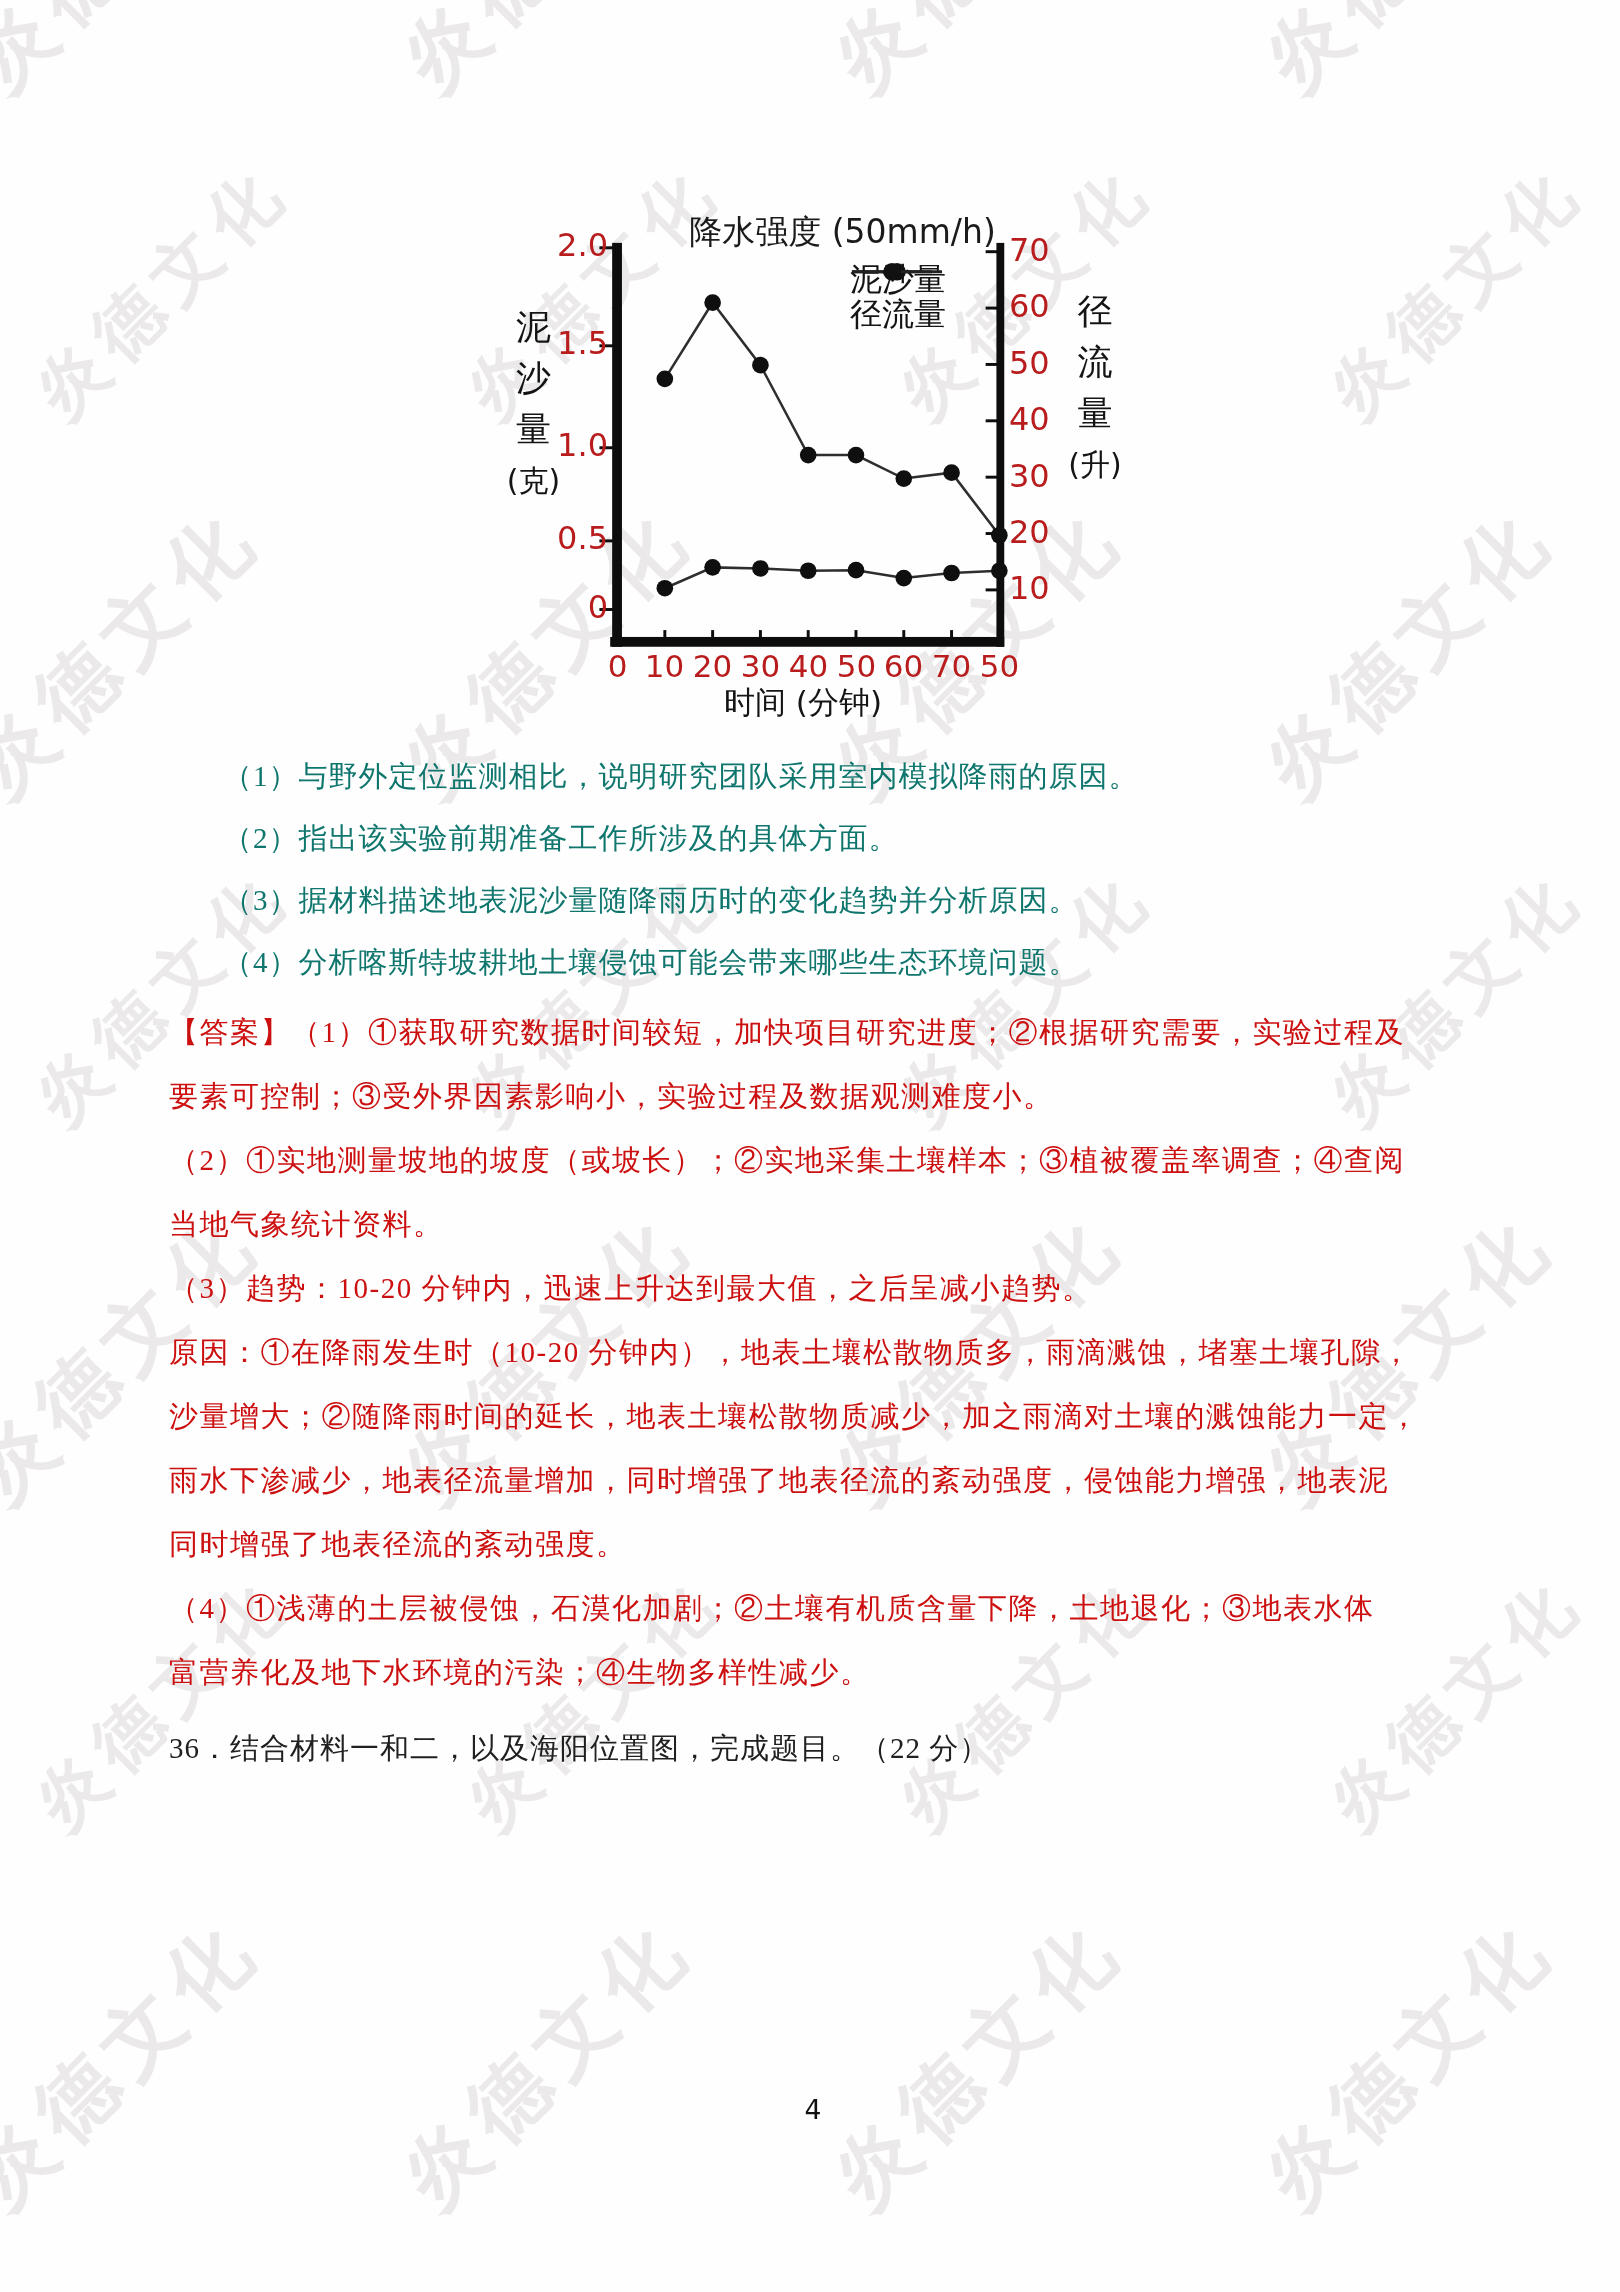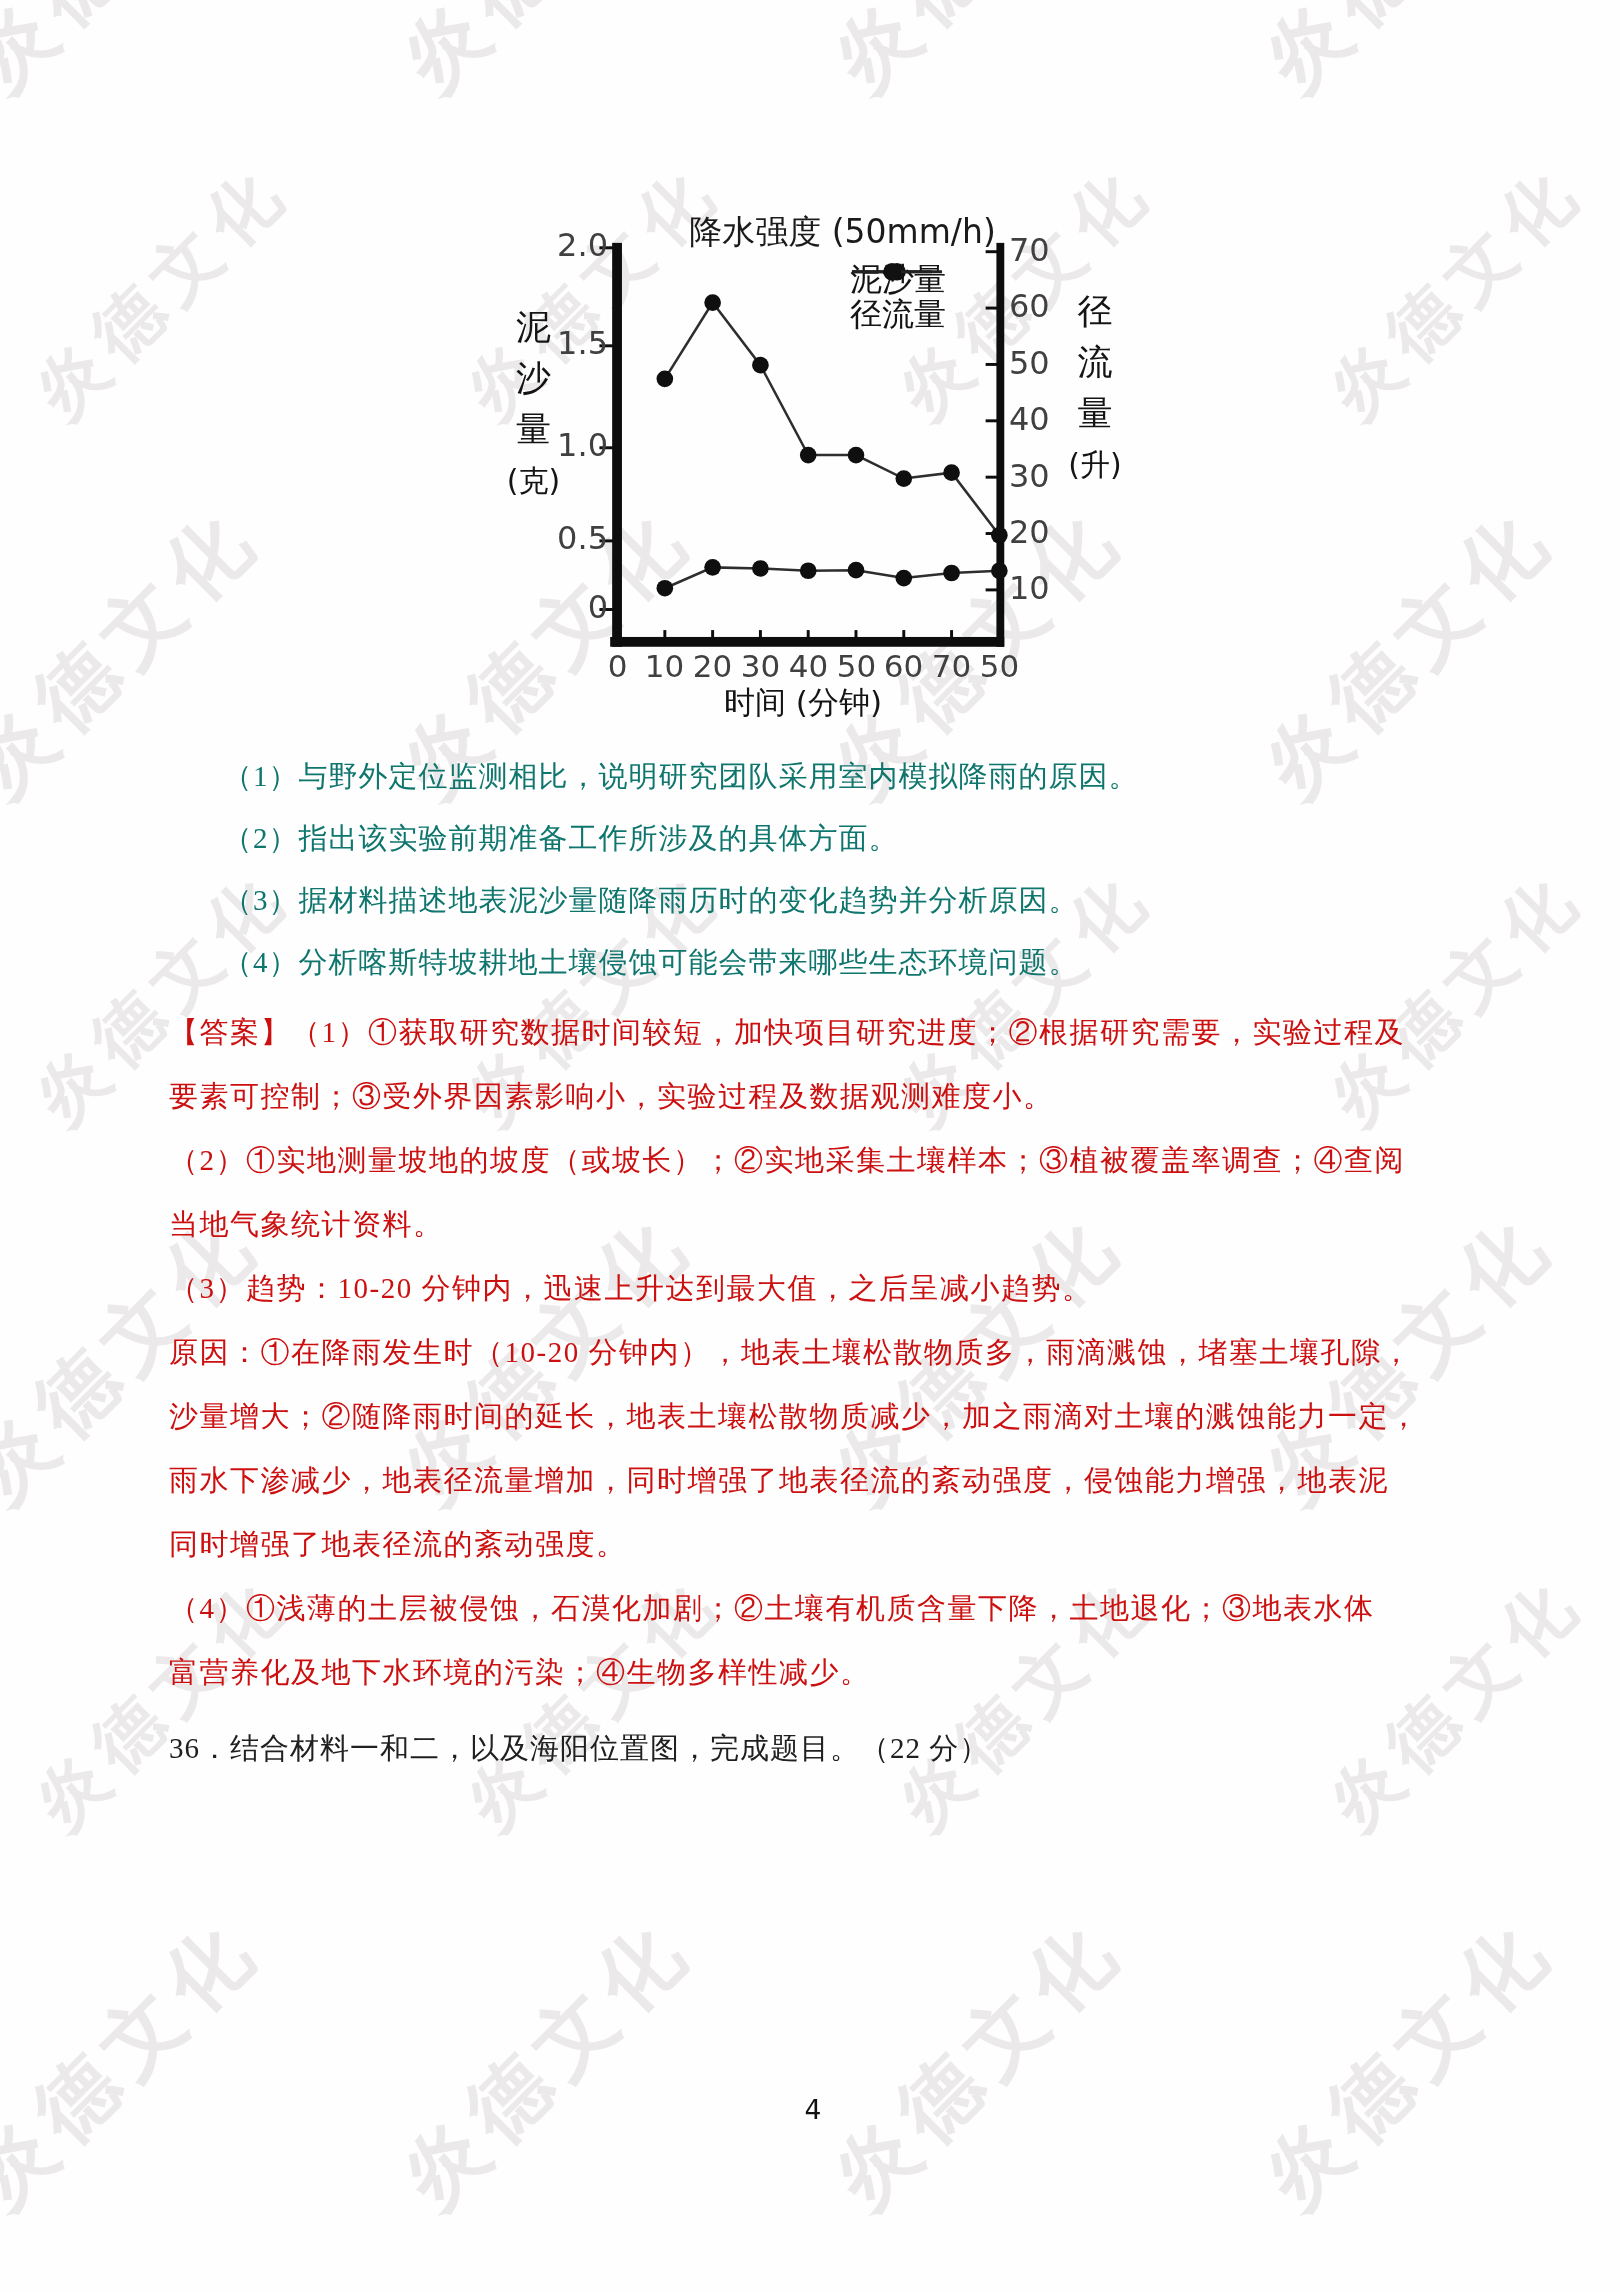--- a/index.html
+++ b/index.html
@@ -11,21 +11,21 @@
       color:rgba(168,158,158,0.22);transform:rotate(-45deg);white-space:nowrap;
       letter-spacing:11.8px;}
   
   .chart{position:absolute;left:421px;top:137px;width:745px;height:598px;z-index:2;}
   .chart svg{position:absolute;left:0;top:0;}
   .chart-title{position:absolute;left:157px;top:73px;width:529px;text-align:center;
       font-family:"DejaVu Sans",sans-serif;font-size:33px;color:#1b1b1b;white-space:nowrap;}
   .legend{position:absolute;left:429px;top:125px;z-index:3;}
   .legend-row{display:flex;align-items:center;height:35px;white-space:nowrap;}
   .legend-row span{font-family:"DejaVu Sans",sans-serif;font-size:32px;color:#141414;}
-  .tick-label{position:absolute;font-family:"DejaVu Sans",sans-serif;font-size:31px;color:#404040;}
+  .tick-label{position:absolute;font-family:"DejaVu Sans",sans-serif;font-size:31px;color:#b91c1c;}
   .axis-chars{position:absolute;font-family:"DejaVu Sans",sans-serif;font-size:35px;color:#141414;
       text-align:center;}
   .axis-chars div{line-height:51px;}
   .axis-chars .unit{font-size:30px;}
   .x-title{position:absolute;left:235px;top:545px;width:294px;text-align:center;
       font-family:"DejaVu Sans",sans-serif;font-size:31px;color:#141414;white-space:nowrap;}
   
   .content{position:absolute;left:169px;top:757px;width:1304px;z-index:2;}
   .q-line{height:62px;padding-left:54px;font-size:29px;letter-spacing:1px;white-space:nowrap;color:#0f766e;}
   .answers{margin-top:7.8px;}

